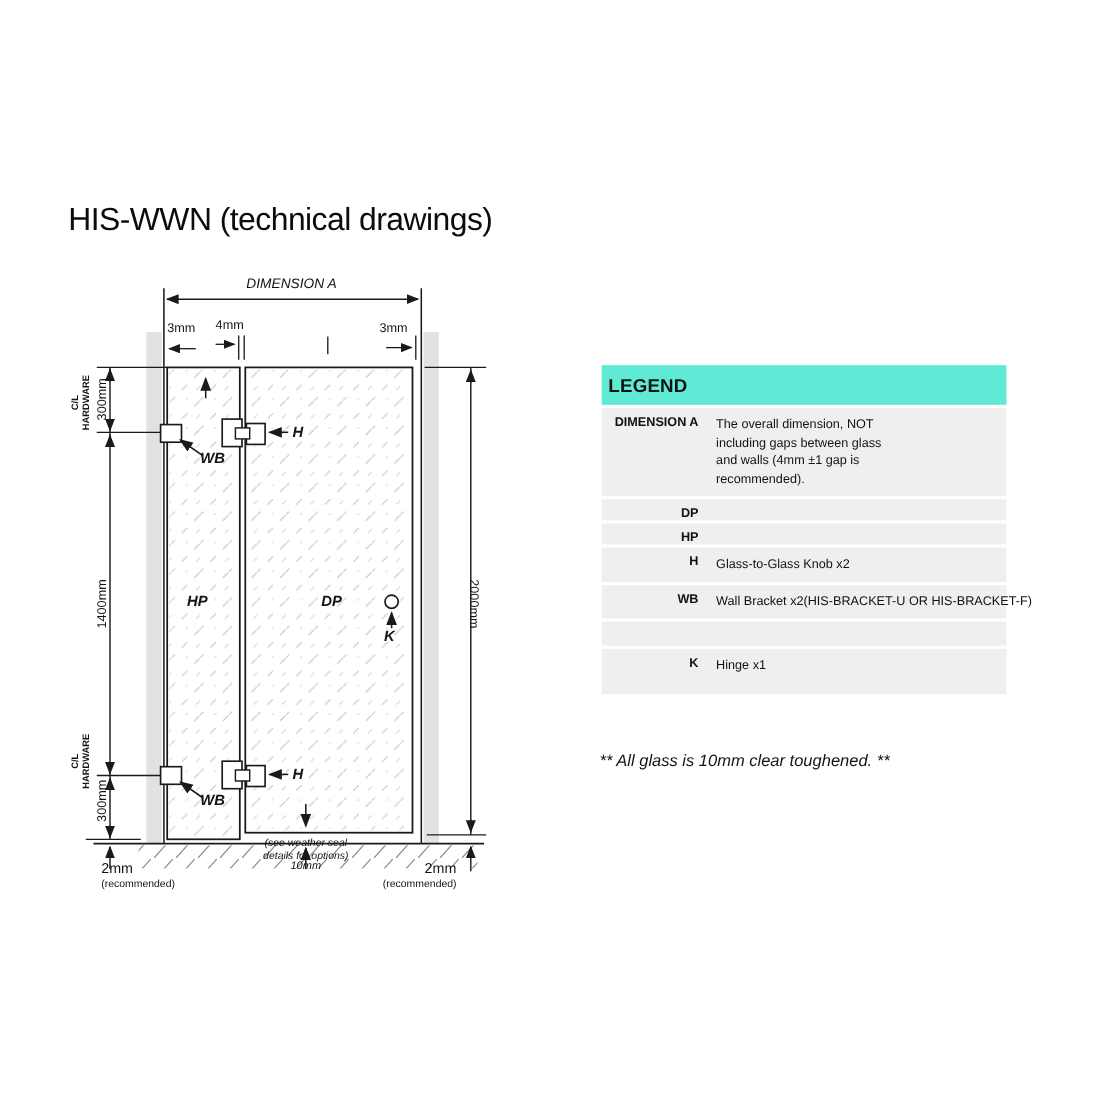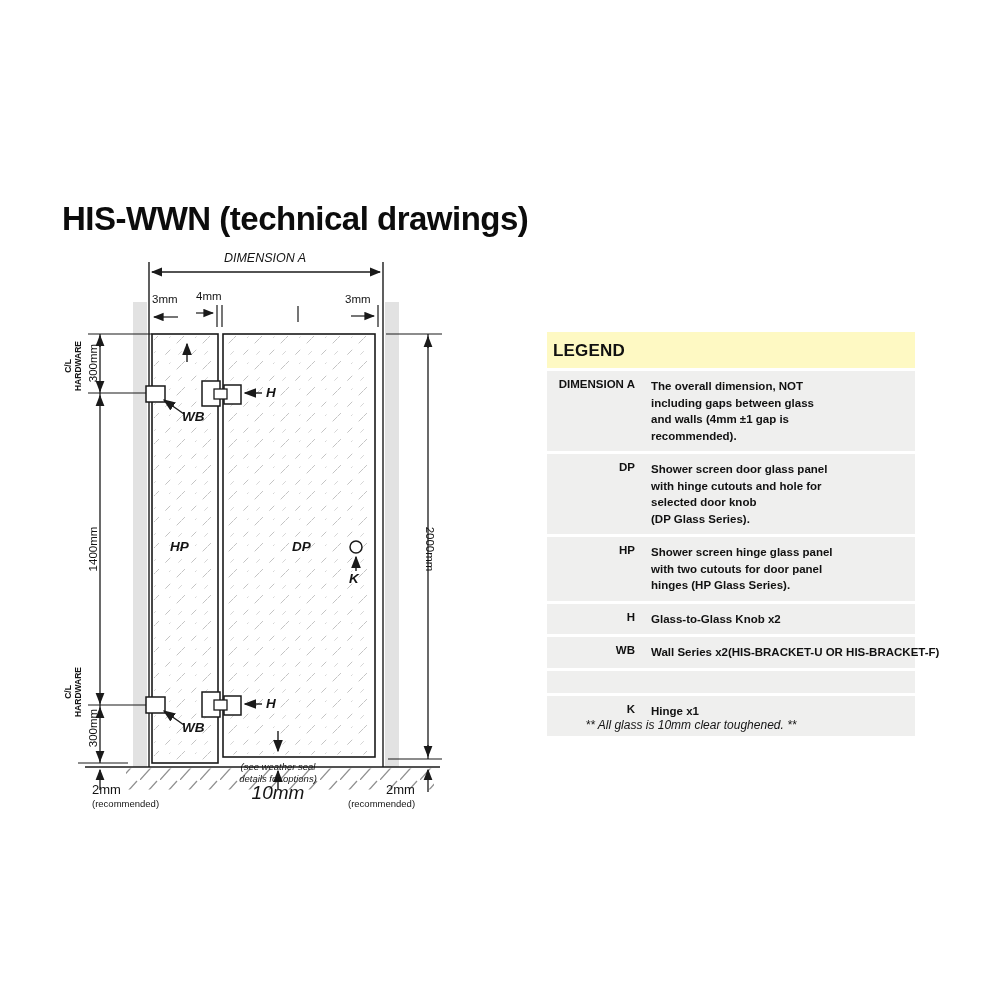--- a/index.html
+++ b/index.html
@@ -1,46 +1,46 @@
 <!DOCTYPE html>
 <html><head>
 <meta charset="utf-8">
 <style>
   html,body { margin:0; padding:0; background:#fff; }
   .page {
     position:relative; width:1000px; height:1000px; background:#ffffff;
     font-family:"Liberation Sans", sans-serif; color:#111; overflow:hidden;
   }
   .title {
-    position:absolute; left:62px; top:200px;
-    font-size:33px; font-weight:bold; letter-spacing:-0.5px; color:#0c0c0c;
+    position:absolute; left:62px; top:184px;
+    font-size:29px; font-weight:normal; letter-spacing:-0.5px; color:#0c0c0c;
   }
   svg.draw { position:absolute; left:0; top:0; }
   .lbl { position:absolute; color:#141414; white-space:pre-line; }
   .dim   { font-size:11.5px; }
   .ital  { font-style:italic; }
   .bital { font-weight:bold; font-style:italic; font-size:13.5px; }
   .small { font-size:9.5px; }
   .ctr   { text-align:center; }
   .rot-ccw { transform:translate(-50%,-50%) rotate(-90deg); transform-origin:center; }
   .rot-cw  { transform:translate(-50%,-50%) rotate(90deg);  transform-origin:center; }
   .clhw { font-size:8.5px; line-height:10px; font-weight:bold; text-align:center; letter-spacing:0; }
 
   
   .legend { position:absolute; left:547px; top:332px; width:368px; }
   .lrow { background:#efefee; margin-bottom:3px; display:flex; align-items:flex-start; }
-  .lhead { background:#fef9c3; margin-bottom:3px; padding:9px 0 7px 6px;
+  .lhead { background:#5eead4; margin-bottom:3px; padding:9px 0 7px 6px;
            font-size:17px; font-weight:bold; letter-spacing:0.2px; }
   .term { flex:0 0 88px; text-align:right; font-weight:bold; font-size:11.5px; padding-top:7px; }
-  .desc { padding:7px 8px 7px 16px; font-size:11.5px; line-height:16.5px; white-space:pre-line;font-weight:bold; }
+  .desc { padding:7px 8px 7px 16px; font-size:11.5px; line-height:16.5px; white-space:pre-line; }
   .desc.nowrap { white-space:nowrap; overflow:visible; }
   .lrow.pad-lg { padding-bottom:10px; }
   .lrow.empty { height:22px; }
-  .footnote { position:absolute; left:545px; top:718px; width:292px; text-align:center;
-              font-style:italic; font-size:12px; color:#141414; }
+  .footnote { position:absolute; left:545px; top:683px; width:292px; 
+              font-style:italic; font-size:15px; color:#141414; }
 </style>
 </head>
 <body>
 
 <div class="page">
 
   <div class="title">HIS-WWN (technical drawings)</div>
 
   <svg class="draw" width="1000" height="1000" viewBox="0 0 1000 1000">
     <defs>
@@ -169,61 +169,54 @@
   <div class="lbl dim rot-cw" style="left:430px; top:549px;">2000mm</div>
 
   <div class="lbl clhw rot-ccw" style="left:73px; top:366px;">C/L
 HARDWARE</div>
   <div class="lbl clhw rot-ccw" style="left:73px; top:692px;">C/L
 HARDWARE</div>
 
   <div class="lbl" style="left:92px; top:782px; font-size:13px;">2mm</div>
   <div class="lbl small" style="left:92px; top:798px;">(recommended)</div>
 
-  <div class="lbl ital ctr" style="left:237px; top:782px; width:82px; font-size:19px;">10mm</div>
+  <div class="lbl ital ctr" style="left:237px; top:782px; width:82px; font-size:10px;">10mm</div>
   <div class="lbl ital small ctr" style="left:217px; top:761px; width:122px; line-height:11.5px;">(see weather seal
 details for options)</div>
 
   <div class="lbl" style="left:386px; top:782px; font-size:13px;">2mm</div>
   <div class="lbl small" style="left:348px; top:798px;">(recommended)</div>
 
   <div class="legend">
     <div class="lhead">LEGEND</div>
 
     <div class="lrow">
       <div class="term">DIMENSION A</div>
       <div class="desc">The overall dimension, NOT
 including gaps between glass
 and walls (4mm ±1 gap is
 recommended).</div>
     </div>
 
     <div class="lrow">
       <div class="term">DP</div>
-      <div class="desc">Shower screen door glass panel
-with hinge cutouts and hole for
-selected door knob
-(DP Glass Series).</div>
     </div>
 
     <div class="lrow">
       <div class="term">HP</div>
-      <div class="desc">Shower screen hinge glass panel
-with two cutouts for door panel
-hinges (HP Glass Series).</div>
     </div>
 
     <div class="lrow">
       <div class="term">H</div>
       <div class="desc">Glass-to-Glass Knob x2</div>
     </div>
 
     <div class="lrow">
       <div class="term">WB</div>
-      <div class="desc nowrap">Wall Series x2(HIS-BRACKET-U OR HIS-BRACKET-F)</div>
+      <div class="desc nowrap">Wall Bracket x2(HIS-BRACKET-U OR HIS-BRACKET-F)</div>
     </div>
 
     <div class="lrow empty">
       <div class="term"></div>
       <div class="desc"></div>
     </div>
 
     <div class="lrow pad-lg">
       <div class="term">K</div>
       <div class="desc">Hinge x1</div>

